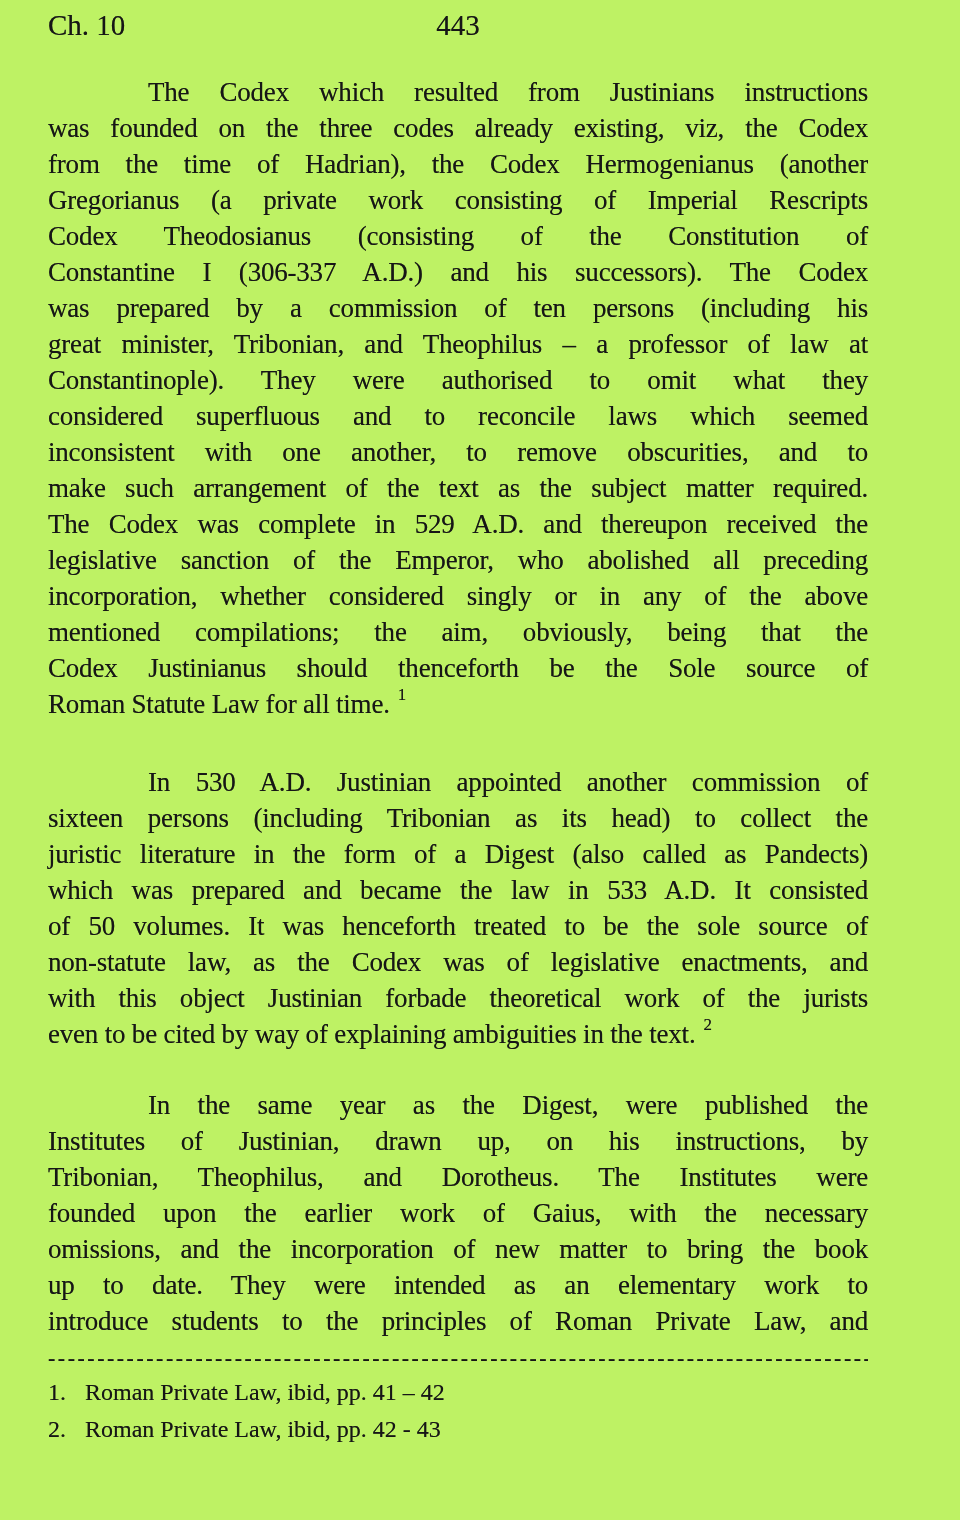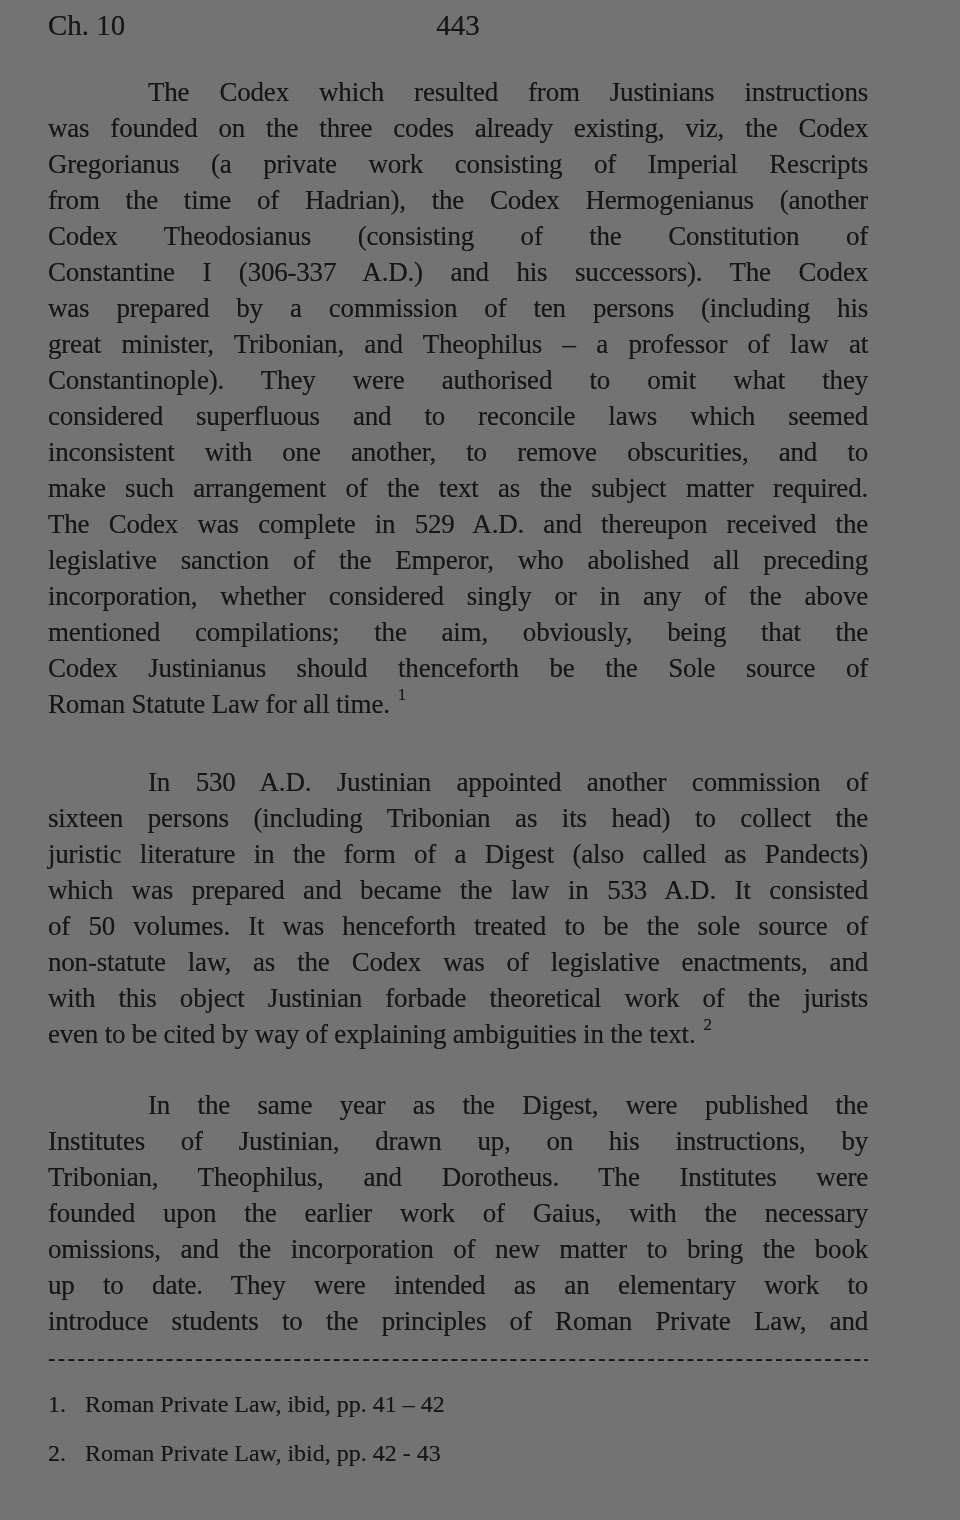--- a/index.html
+++ b/index.html
@@ -1,21 +1,21 @@
 <!DOCTYPE html>
 <html><head>
 <meta charset="utf-8">
 <style>
   html, body { margin: 0; padding: 0; background: #ffffff; }
   .page {
     position: relative;
     width: 960px;
     height: 1520px;
     box-sizing: border-box;
-    background: #737373;
+    background: #bef264;
     color: #161616;
     font-family: "Liberation Serif", serif;
     padding: 8px 92px 0 48px;
     overflow: hidden;
     text-shadow: 0 0 0.5px rgba(20,20,20,0.55);
   }
   .header {
     display: grid;
     grid-template-columns: 1fr auto 1fr;
     align-items: baseline;
@@ -47,39 +47,39 @@
   .footnotes { margin-top: 6px; }
   .sep {
     font-weight: 700;
     font-size: 22px;
     line-height: 26px;
     letter-spacing: 2.5px;
     white-space: nowrap;
     overflow: hidden;
     width: 820px;
   }
-  .fn { font-size: 24px; line-height: 31px; margin-top: 18px; }
+  .fn { font-size: 24px; line-height: 31px; margin-top: 6px; }
   .fn-num { display: inline-block; width: 37px; }
 </style>
 </head>
 <body>
 
 <div class="page">
 
   <div class="header">
     <span class="chap">Ch. 10</span>
     <span class="pnum">443</span>
   </div>
 
   <div class="body">
     <div class="para p1">
         <div class="line just indent">The Codex which resulted from Justinians instructions</div>
         <div class="line just">was founded on the three codes already existing, viz, the Codex</div>
+        <div class="line just">from the time of Hadrian), the Codex Hermogenianus (another</div>
         <div class="line just">Gregorianus (a private work consisting of Imperial Rescripts</div>
-        <div class="line just">from the time of Hadrian), the Codex Hermogenianus (another</div>
         <div class="line just">Codex Theodosianus (consisting of the Constitution of</div>
         <div class="line just">Constantine I (306-337 A.D.) and his successors). The Codex</div>
         <div class="line just">was prepared by a commission of ten persons (including his</div>
         <div class="line just">great minister, Tribonian, and Theophilus – a professor of law at</div>
         <div class="line just">Constantinople). They were authorised to omit what they</div>
         <div class="line just">considered superfluous and to reconcile laws which seemed</div>
         <div class="line just">inconsistent with one another, to remove obscurities, and to</div>
         <div class="line just">make such arrangement of the text as the subject matter required.</div>
         <div class="line just">The Codex was complete in 529 A.D. and thereupon received the</div>
         <div class="line just">legislative sanction of the Emperor, who abolished all preceding</div>

